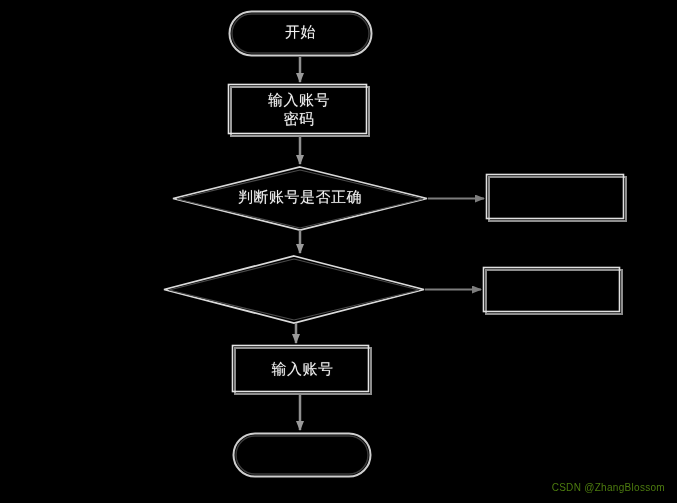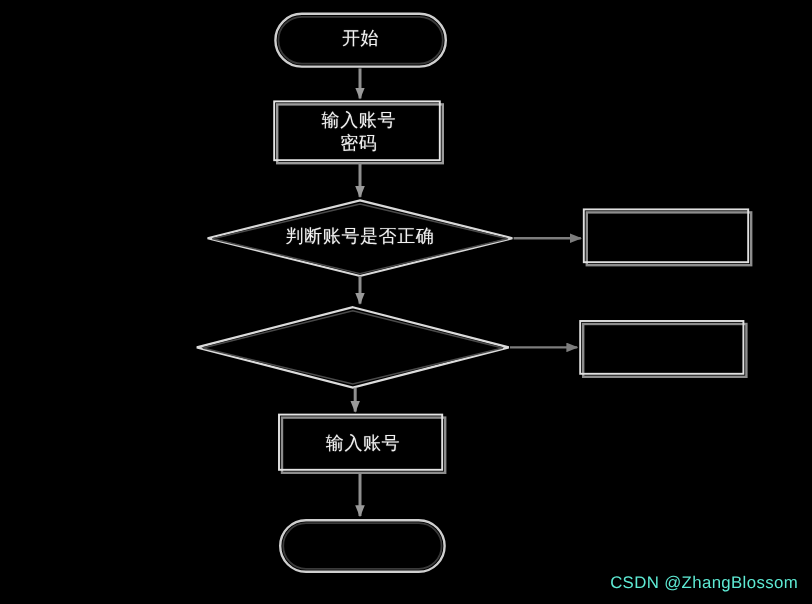--- a/index.html
+++ b/index.html
@@ -31,22 +31,22 @@
     white-space: pre;
     letter-spacing: 0.5px;
     font-family: Liberation Mono, monospace;
     text-shadow: 0 0 1px rgba(255,255,255,0.35);
     pointer-events: none;
   }
   .watermark {
     position: absolute;
     right: 12px;
     bottom: 10px;
-    color: #5eead4;
-    font-size: 14px;
+    color: #4d7c0f;
+    font-size: 10px;
     letter-spacing: 0.3px;
     font-family: "Liberation Sans", sans-serif;
   }
 </style>
 </head>
 <body>
 
 <div id="canvas">
 
   <svg id="flow-svg" viewBox="0 0 677 503">

